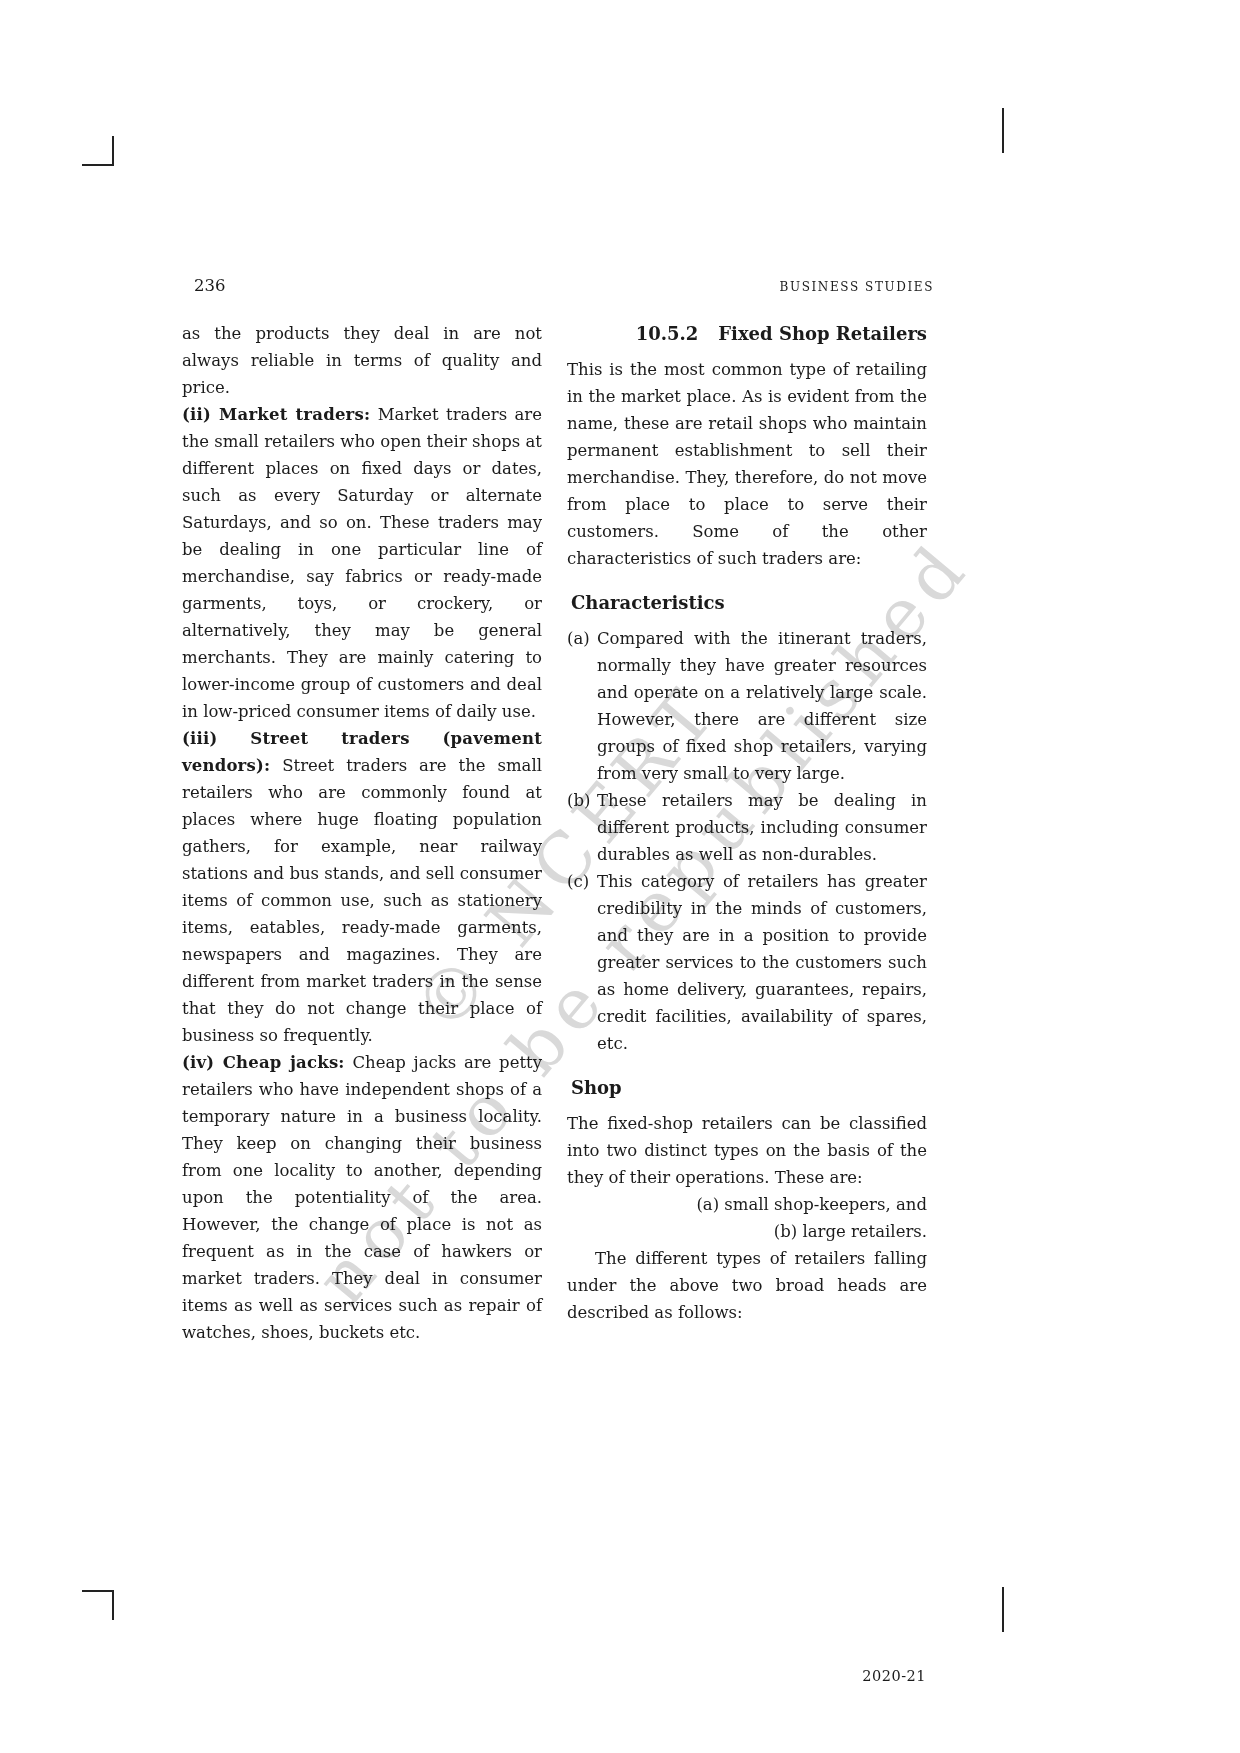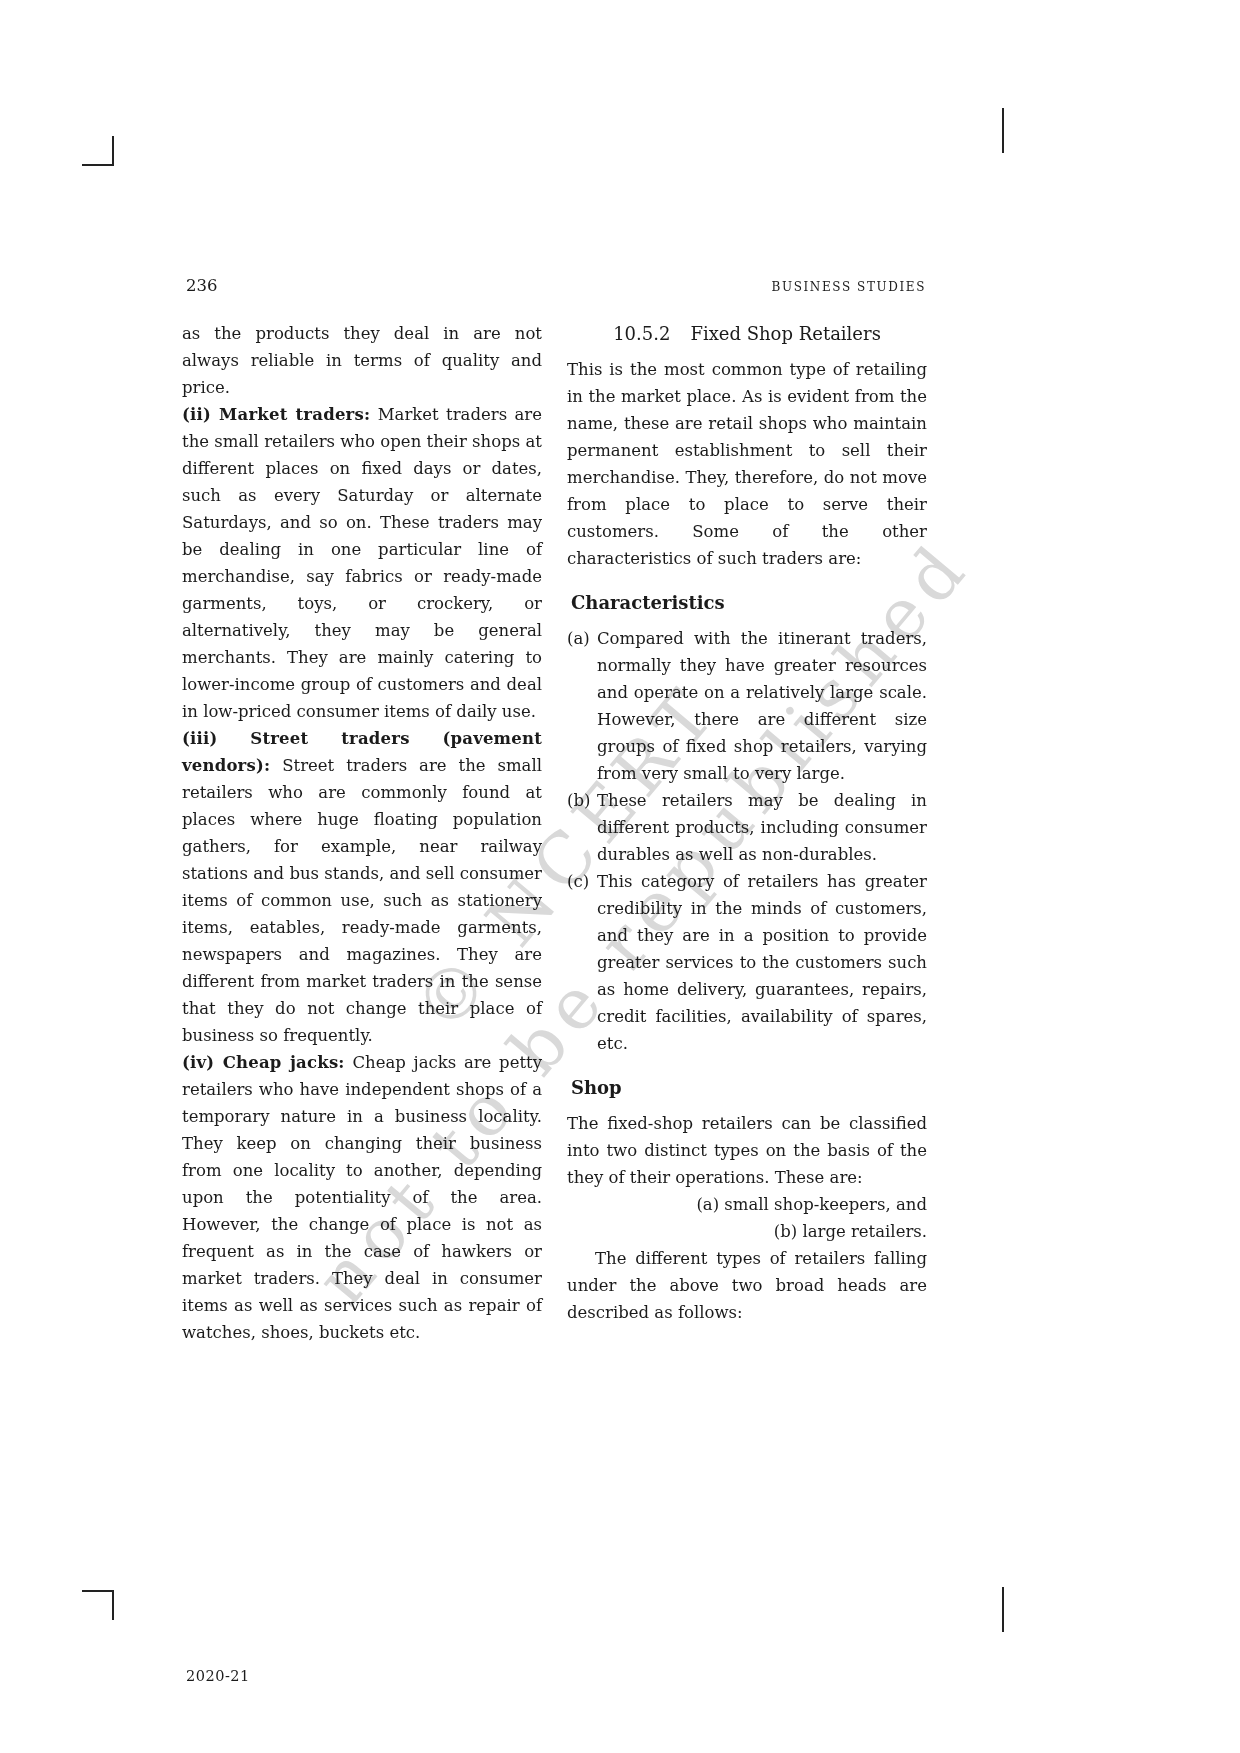--- a/index.html
+++ b/index.html
@@ -10,38 +10,38 @@
     font-family:"DejaVu Serif","Liberation Serif",serif;
   }
   
   .mark { position:absolute; z-index:2; }
   .mark-tl { left:82px; top:136px; width:30px; height:28px; border-right:2px solid #222; border-bottom:2px solid #222; }
   .mark-bl { left:82px; top:1590px; width:30px; height:28px; border-right:2px solid #222; border-top:2px solid #222; }
   .mark-tr { left:1002px; top:108px; width:2px; height:45px; background:#222; }
   .mark-br { left:1002px; top:1587px; width:2px; height:45px; background:#222; }
 
   .header {
-    position:absolute; left:186px; top:276px; width:740px; z-index:1;
+    position:absolute; left:194px; top:276px; width:740px; z-index:1;
     display:flex; justify-content:space-between; align-items:baseline;
   }
   .pg-num { font-size:16.5px; }
   .running-title { font-size:12px; letter-spacing:1.6px; }
 
   .col {
     position:absolute; top:320px; width:360px; z-index:1;
     font-size:16.5px; line-height:27px; text-align:justify;
   }
   .col-left { left:182px; }
   .col-right { left:567px; }
   .col p { margin:0; }
   b { letter-spacing:0.2px; }
 
   .section-heading {
-    font-size:18px; font-weight:normal; line-height:27px;
-    margin:0 0 9px 0; text-align:center;
+    font-size:18px; font-weight:bold; line-height:27px;
+    margin:0 0 9px 0; text-align:right;
   }
   .section-heading .num { margin-right:20px; }
   .sub-heading {
     font-size:18px; font-weight:bold; line-height:27px;
     margin:17px 0 9px 4px; text-align:left;
   }
   .char-item { padding-left:30px; text-align:justify; }
   .char-item .marker { display:inline-block; width:30px; margin-left:-30px; }
   .type-line { margin-left:46px; text-align:right; }
   .outro { text-indent:28px; }
@@ -51,21 +51,21 @@
     transform:rotate(-50deg); transform-origin:50% 50%;
     text-align:center; white-space:nowrap;
     font-size:70px; line-height:100px; letter-spacing:10px;
     color:var(--watermark,#d9d9d9); font-weight:normal;
     pointer-events:none; user-select:none;
   }
   .watermark div { display:block; }
 
   .footer {
     position:absolute; left:186px; top:1668px; width:740px; z-index:1;
-    text-align:left; font-size:14.5px; letter-spacing:0.5px;
+    text-align:right; font-size:14.5px; letter-spacing:0.5px;
   }
 </style>
 </head>
 <body>
 
 <div class="page">
 
   <div class="mark mark-tl"></div>
   <div class="mark mark-tr"></div>
   <div class="mark mark-bl"></div>

